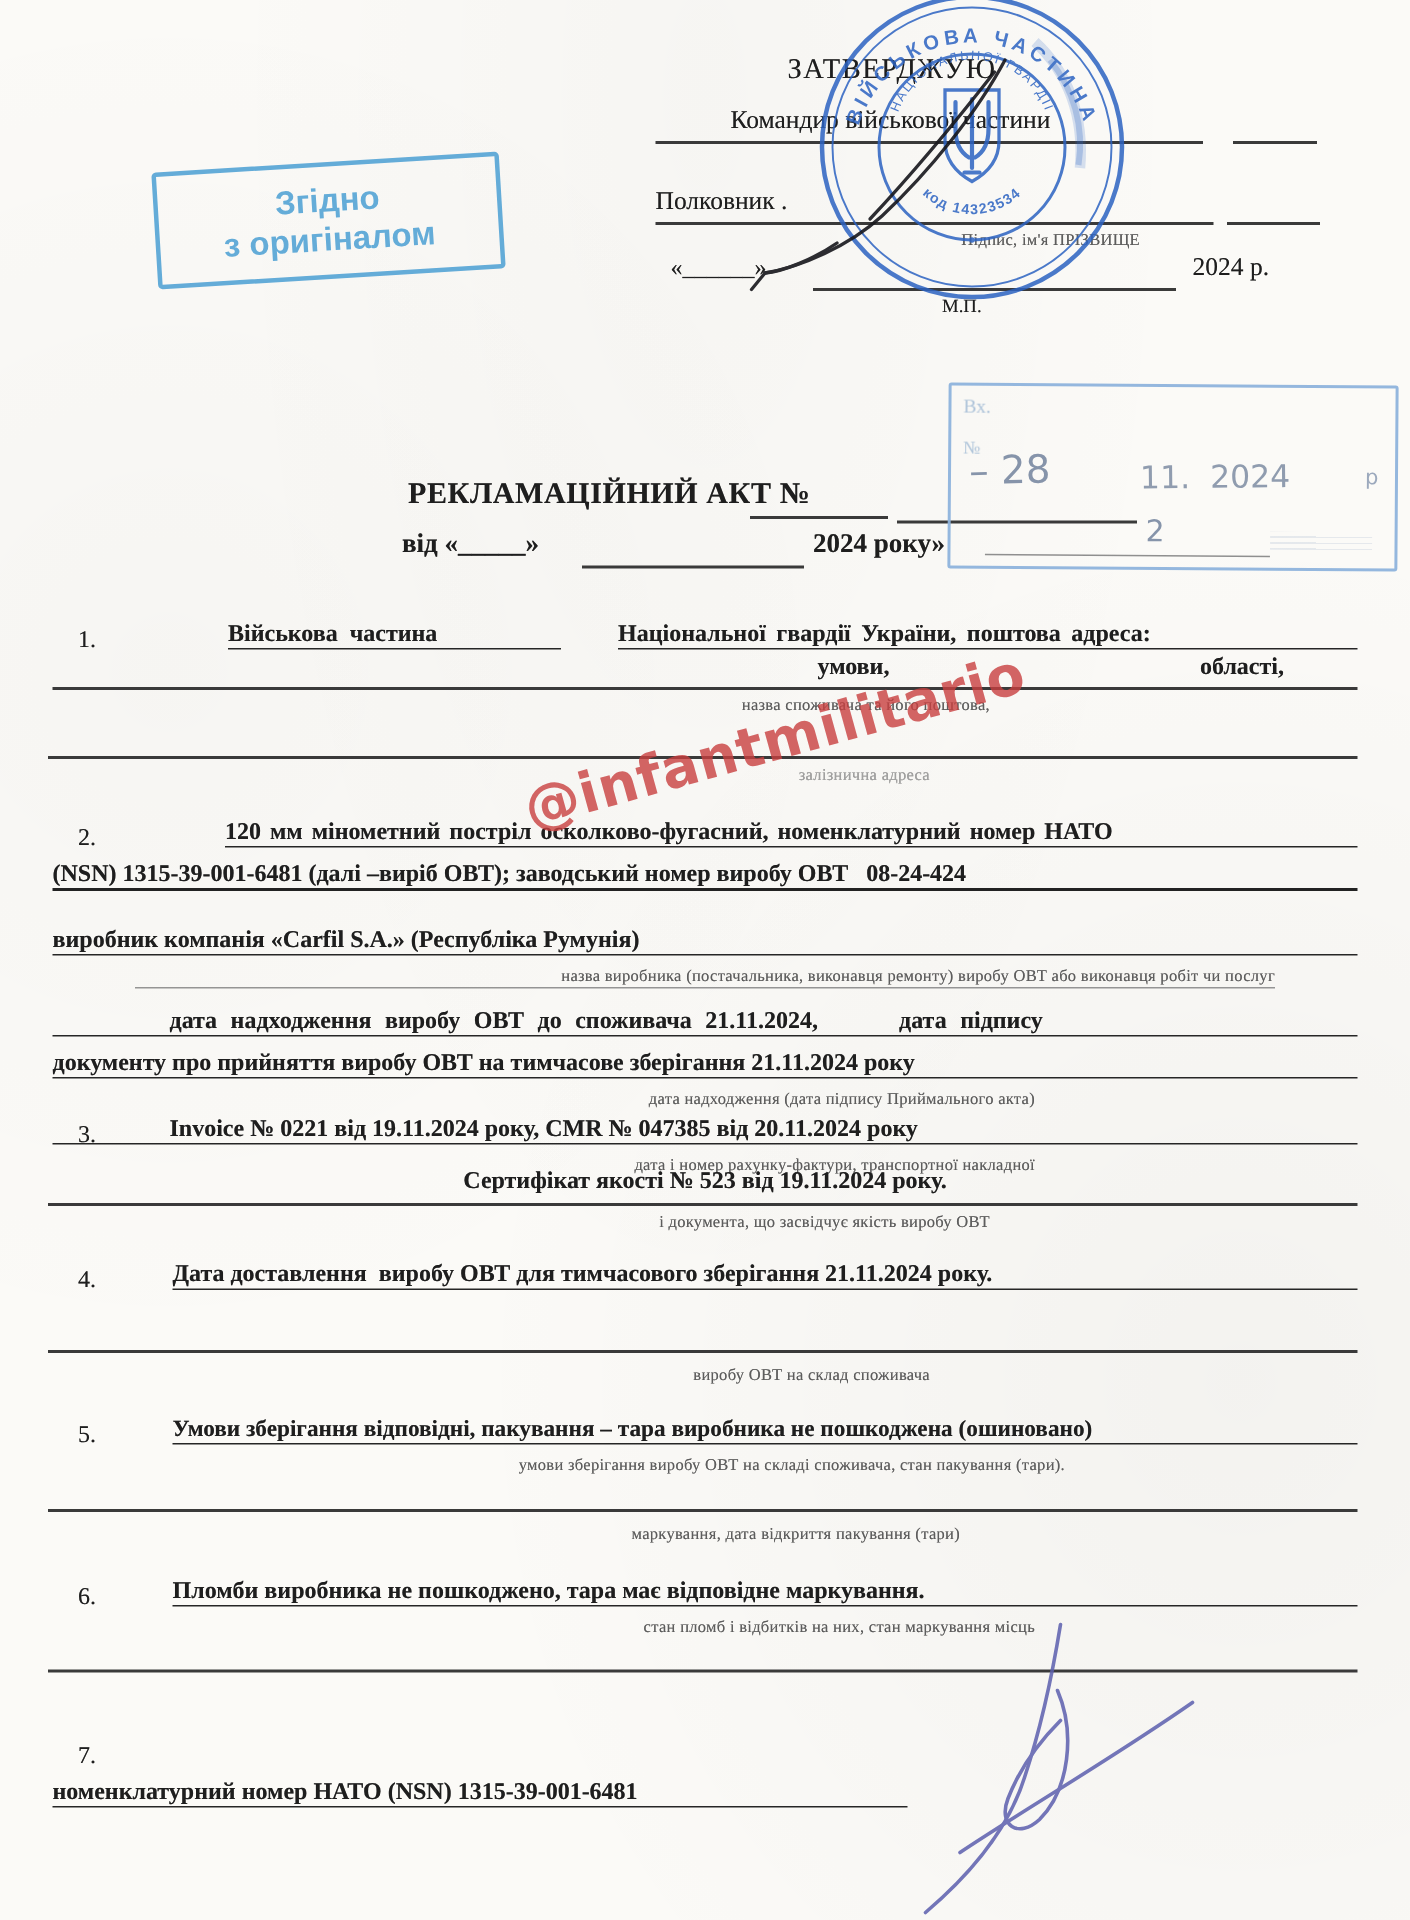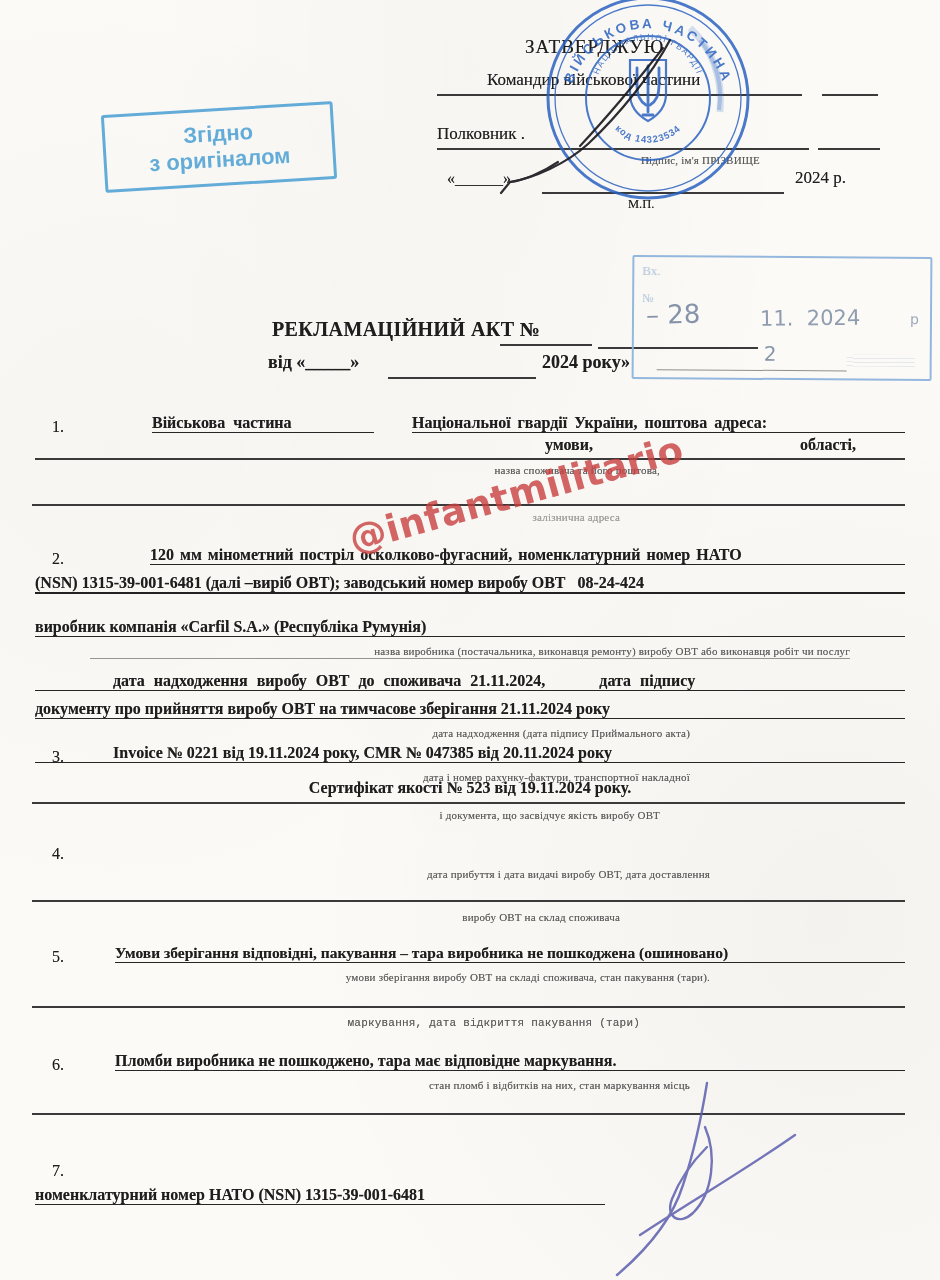--- a/index.html
+++ b/index.html
@@ -143,29 +143,29 @@
   <div class="t cap" style="left:250px;top:727px;width:440px;">дата надходження (дата підпису Приймального акта)</div>
 
   <div class="t" style="left:52px;top:748px;font-size:16px;">3.</div>
   <div class="t b u" style="left:35px;top:744px;width:870px;font-size:16px;text-indent:78px;">Invoice № 0221 від 19.11.2024 року, CMR № 047385 від 20.11.2024 року</div>
   <div class="t cap" style="left:250px;top:771px;width:440px;">дата і номер рахунку-фактури, транспортної накладної</div>
   <div class="t b" style="left:250px;top:779px;width:440px;font-size:16px;text-align:center;">Сертифікат якості № 523 від 19.11.2024 року.</div>
   <div class="line" style="left:32px;top:802px;width:873px;"></div>
   <div class="t cap" style="left:280px;top:809px;width:380px;">і документа, що засвідчує якість виробу ОВТ</div>
 
   <div class="t" style="left:52px;top:845px;font-size:16px;">4.</div>
-  <div class="t cap" style="left:230px;top:868px;width:480px;">дата прибуття і дата видачі виробу ОВТ, дата доставлення</div>
+  <div class="t b u" style="left:115px;top:841px;width:790px;font-size:16px;">Дата доставлення  виробу ОВТ для тимчасового зберігання 21.11.2024 року.</div>
   <div class="line" style="left:32px;top:900px;width:873px;"></div>
   <div class="t cap" style="left:320px;top:911px;width:300px;">виробу ОВТ на склад споживача</div>
 
   <div class="t" style="left:52px;top:948px;font-size:16px;">5.</div>
   <div class="t b u" style="left:115px;top:944px;width:790px;font-size:15.5px;">Умови зберігання відповідні, пакування – тара виробника не пошкоджена (ошиновано)</div>
   <div class="t cap" style="left:230px;top:971px;width:480px;">умови зберігання виробу ОВТ на складі споживача, стан пакування (тари).</div>
   <div class="line" style="left:32px;top:1006px;width:873px;"></div>
-  <div class="t cap" style="left:300px;top:1017px;width:340px;font-family:Liberation Mono, monospace;">маркування, дата відкриття пакування (тари)</div>
+  <div class="t cap" style="left:300px;top:1017px;width:340px;">маркування, дата відкриття пакування (тари)</div>
 
   <div class="t" style="left:52px;top:1056px;font-size:16px;">6.</div>
   <div class="t b u" style="left:115px;top:1052px;width:790px;font-size:16px;">Пломби виробника не пошкоджено, тара має відповідне маркування.</div>
   <div class="t cap" style="left:250px;top:1079px;width:440px;">стан пломб і відбитків на них, стан маркування місць</div>
   <div class="line" style="left:32px;top:1113px;width:873px;"></div>
 
   <div class="t" style="left:52px;top:1162px;font-size:16px;">7.</div>
   <div class="t b u" style="left:35px;top:1186px;width:570px;font-size:16px;">номенклатурний номер НАТО (NSN) 1315-39-001-6481</div>
 
   <svg style="left:555px;top:1075px;z-index:40;" width="260" height="205" viewBox="0 0 260 205">

